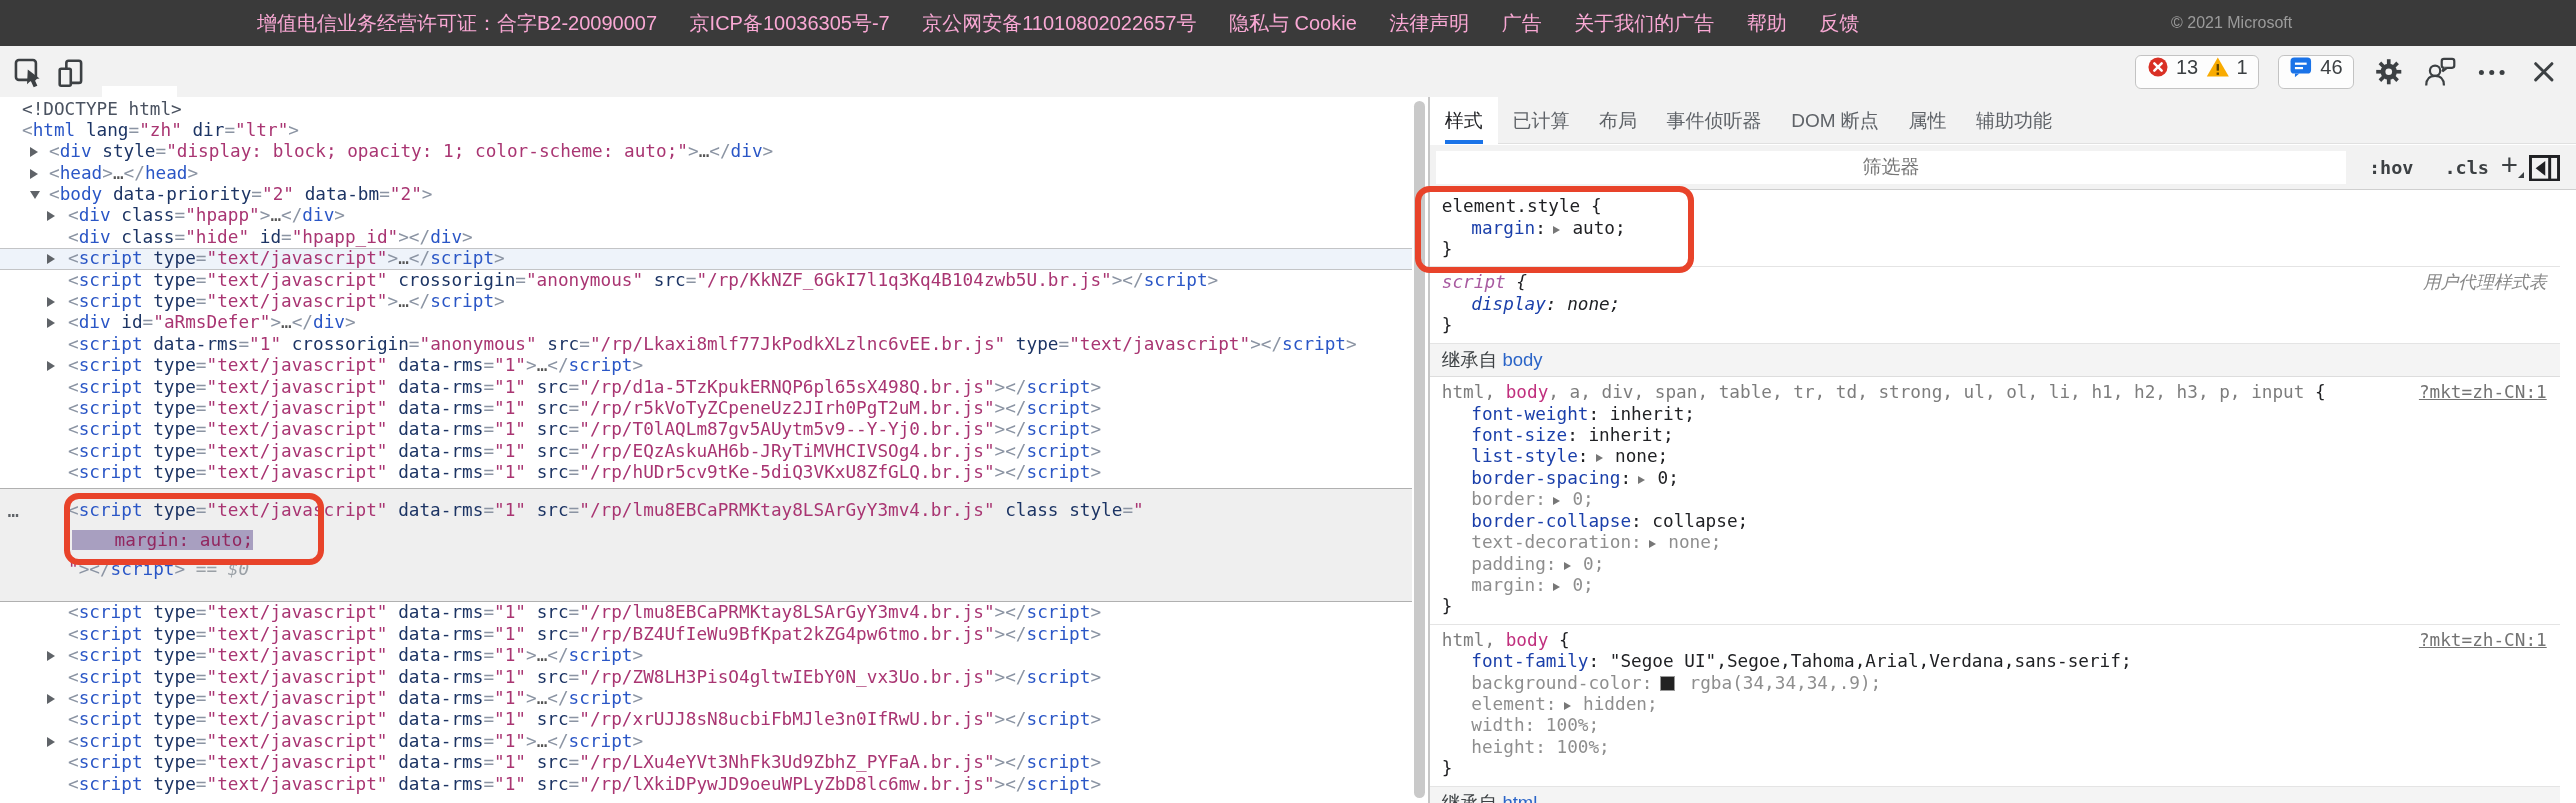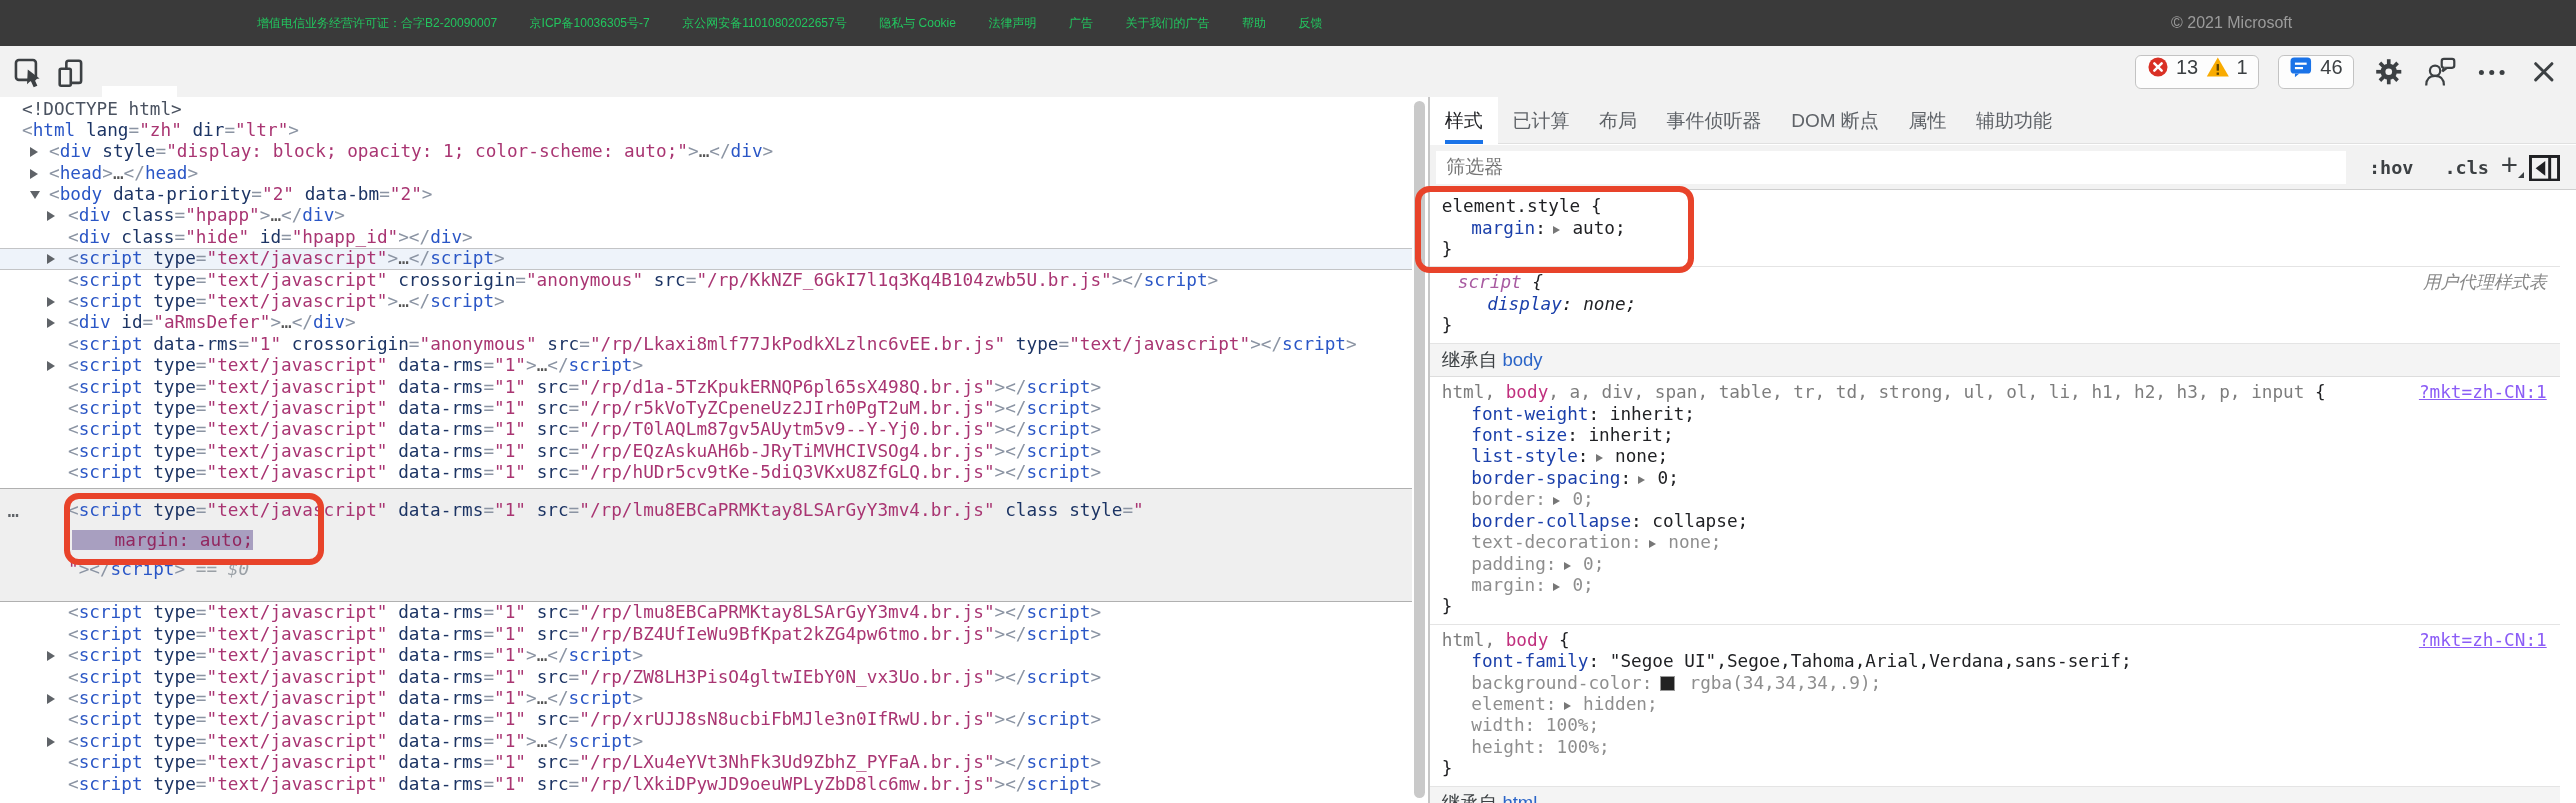--- a/index.html
+++ b/index.html
@@ -1,21 +1,21 @@
 <!DOCTYPE html>
 <html style="font-size:11.8px"><head>
 <meta charset="utf-8">
 <style>
   * { margin:0; padding:0; box-sizing:border-box; }
   html,body { width:2576px; height:804px; overflow:hidden; background:#fff;
               font-family:"Liberation Sans", sans-serif; }
   
   .topbar { position:absolute; left:0; top:0; width:2576px; height:46px; background:#3a3a3a; }
   .tblinks { position:absolute; left:257px; top:0; height:46px; display:flex; align-items:center; gap:32.5px; }
-  .tblink { color:#22c55e; font-size:12px; text-decoration:none; white-space:nowrap; cursor:pointer; }
+  .tblink { color:#f9a8d4; font-size:20px; text-decoration:none; white-space:nowrap; cursor:pointer; }
   .copyright { position:absolute; left:2171px; top:0; height:46px; line-height:46px; color:#9b9b9b; font-size:16px; }
   
   .toolbar { position:absolute; left:0; top:46px; width:2576px; height:52px; background:#f2f2f2; border-bottom:0.7px solid #cfcfcf; }
   .tb-icon { position:absolute; top:11px; width:32.5px; height:32.5px; cursor:pointer; }
   .tb-icon svg { width:32.5px; height:32.5px; }
   #inspect-icon { left:13.3px; }
   #device-icon  { left:56px; }
   .dtabs { position:absolute; left:102px; top:0; height:52px; display:flex;margin-top:40px; }
   .dtab { position:relative; height:52px; line-height:52px; padding:0 17.7px; font-size:20px; color:#5f6368; cursor:pointer; white-space:nowrap; }
   .dtab.act { background:#fff; color:#202124; }
@@ -47,40 +47,40 @@
   .dom-scroll { position:absolute; left:1412px; top:97px; width:16.2px; height:706px; background:#fff; }
   .dom-thumb { position:absolute; left:2.2px; top:4.4px; width:11px; height:697px; background:#c9c9c9; border-radius:5.9px; cursor:pointer; }
   .splitter { position:absolute; left:1428px; top:97px; width:1.5px; height:706px; background:#c6c6c6; }
   
   .styles-panel { position:absolute; left:1430px; top:97px; width:1337px; height:706px; background:#fff; overflow:hidden; }
   .stabs-row { position:absolute; left:0; top:0; width:1146px; height:47px; background:#f2f2f2; border-bottom:0.7px solid #e0e0e0; display:flex; }
   .stab { position:relative; height:47px; line-height:47px; padding:0 14.8px; font-size:19px; color:#5f6368; cursor:pointer; white-space:nowrap; }
   .stab.act { background:#fff; color:#202124; }
   .stab .underline { position:absolute; left:22%; bottom:0; width:56%; height:3.7px; background:#1a73e8; }
   .filter-row { position:absolute; left:0; top:48px; width:1146px; height:45px; background:#f2f2f2; border-bottom:0.7px solid #cfcfcf; }
-  .filter-input { position:absolute; left:5.9px; top:5.9px; width:910px; height:33px; border:none; background:#fff; font-size:19px; color:#3c4043; padding:0 10.3px; outline:none; font-family:"Liberation Sans",sans-serif; }
+  .filter-input { position:absolute; left:5.9px; top:5.9px; width:910px; height:33px; border:none; background:#fff; font-size:19px; color:#3c4043; padding:0 10.3px; outline:none; font-family:"Liberation Sans",sans-serif;text-align:center; }
   .filter-input::placeholder { color:#767676; }
   .state-btns { position:absolute; right:87px; top:0; height:45px; display:flex; align-items:center; gap:31px; }
   .state-btn { font-size:18.5px; font-weight:bold; color:#3c4043; cursor:pointer; font-family:"DejaVu Sans Mono",monospace; }
   .plus-btn { position:absolute; right:58px; top:3px; font-size:29.5px; color:#3c4043; cursor:pointer; }
   .plus-btn::after { content:""; position:absolute; right:-5.9px; bottom:4.4px; border-left:6.6px solid transparent; border-bottom:6.6px solid #3c4043; }
   .toggle-btn { position:absolute; right:16.2px; top:9.6px; cursor:pointer; }
   #styles-content { position:absolute; left:0; top:94px; width:1130px; height:612px; background:#fff; overflow:hidden;
                     font-family:"DejaVu Sans Mono", monospace; font-size:17.7px; color:#202124; }
   .rule { position:relative; border-bottom:0.7px solid #e4e4e4; padding:5.2px 11.8px 5.9px; line-height:21.4px; }
-  .rule.ua .prop, .rule.ua .selline { font-style:italic;margin-left:16px; }
+  .rule.ua .prop, .rule.ua .selline { font-style:italic; }
   .prop { padding-left:29.5px; cursor:pointer; }
   .pname { color:#1a3faa; } .pval { color:#202124; } .pcolon { color:#202124; }
   .prop.dim .pname, .prop.dim .pval, .prop.dim .pcolon { color:#8e8e8e; }
   .parr { display:inline-block; width:0; height:0; border-left:7.4px solid #777; border-top:4.4px solid transparent; border-bottom:4.4px solid transparent; margin:0 1.5px 0 7.4px; }
   .swatch { display:inline-block; width:14.8px; height:14.8px; border:0.7px solid #999; margin:0 4.4px 0 7.4px; vertical-align:middle; }
   .s-gray { color:#7d7d7d; } .s-pink { color:#c0307e; } .s-plain { color:#202124; }
   .s-ua { color:#a85aa0; }
   .origin { position:absolute; right:13.3px; top:5.2px; color:#888; font-style:italic; font-size:17.7px; font-family:"Liberation Sans",sans-serif; }
-  .rlink { position:absolute; right:13.3px; top:5.2px; color:#8b5cf6; text-decoration:underline; cursor:pointer; }
+  .rlink { position:absolute; right:13.3px; top:5.2px; color:#737373; text-decoration:underline; cursor:pointer; }
   .hdr { background:#f4f4f4; border-bottom:0.7px solid #ddd; padding:5.2px 11.8px 5.9px; font-family:"Liberation Sans",sans-serif; font-size:18.5px; line-height:21.4px; color:#3c4043; }
   .hlink { color:#2a64c8; cursor:pointer; text-decoration:none; }
   .styles-scroll { position:absolute; right:0; top:48px; width:16.2px; height:658px; background:#fbfbfb; }
   .styles-thumb { position:absolute; left:3px; top:59px; width:11px; height:583px; background:#c9c9c9; border-radius:5.9px; cursor:pointer; }
   
   .red-box { position:absolute; border:6.6px solid #e8432a; border-radius:14.8px; pointer-events:none; }
   #red-box-dom    { left:64px;  top:493px; width:260px; height:72px; }
   #red-box-styles { left:1415px; top:186px; width:279px; height:87px; }
 </style>
 </head>

